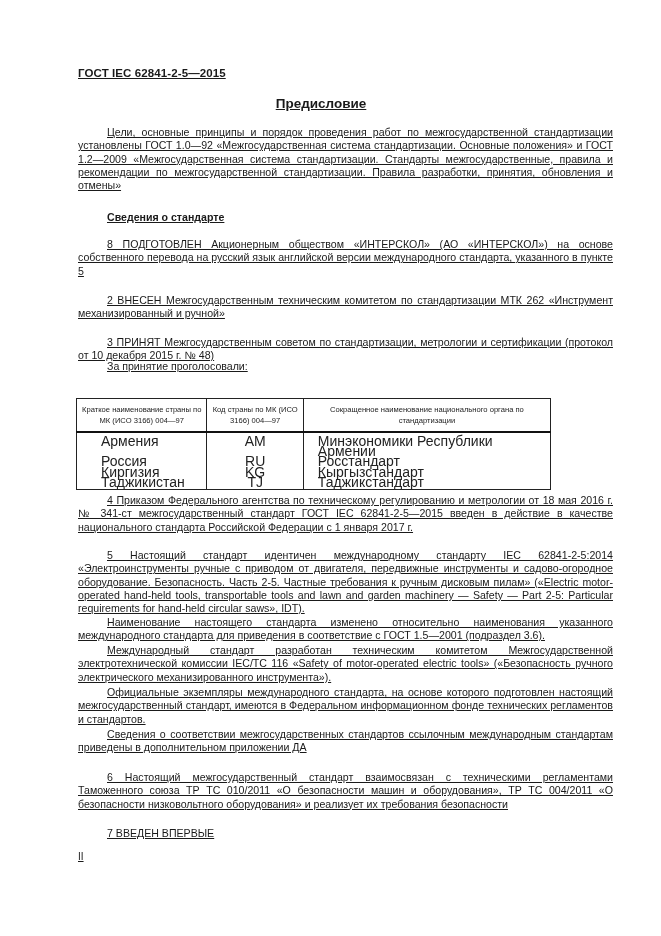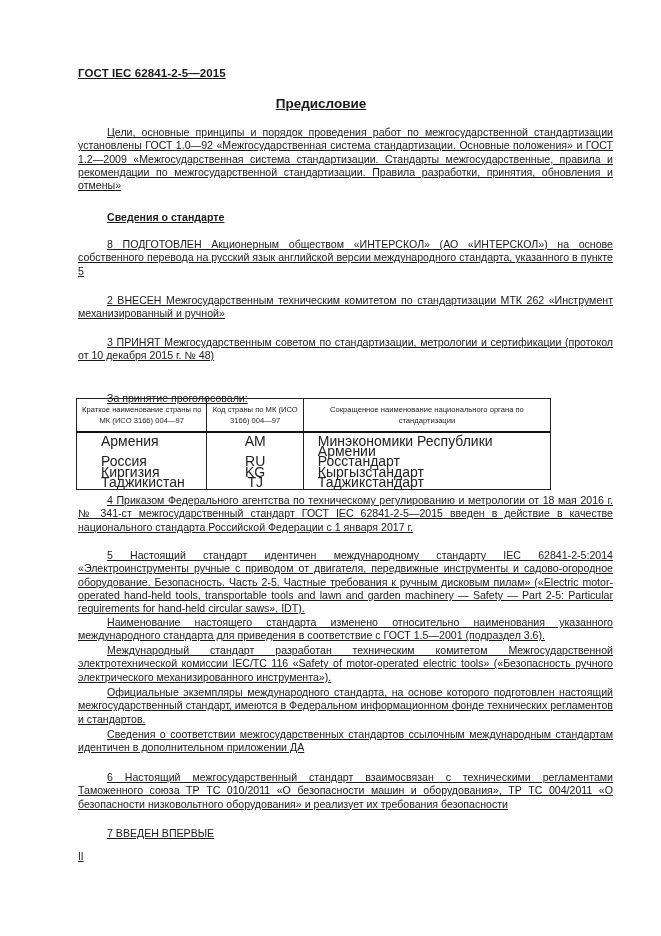--- a/index.html
+++ b/index.html
@@ -54,21 +54,21 @@
 <div class="abs para" style="top:126px;"><span class="ind"></span><span>Цели, основные принципы и порядок проведения работ по межгосударственной стандартизации установлены ГОСТ 1.0—92 «Межгосударственная система стандартизации. Основные положения» и ГОСТ 1.2—2009 «Межгосударственная система стандартизации. Стандарты межгосударственные, правила и рекомендации по межгосударственной стандартизации. Правила разработки, принятия, обновления и отмены»</span></div>
 
 <div class="abs subhead" style="top:211px;">Сведения о стандарте</div>
 
 <div class="abs para" style="top:238px;"><span class="ind"></span><span>8 ПОДГОТОВЛЕН Акционерным обществом «ИНТЕРСКОЛ» (АО «ИНТЕРСКОЛ») на основе собственного перевода на русский язык английской версии международного стандарта, указанного в пункте 5</span></div>
 
 <div class="abs para" style="top:294px;"><span class="ind"></span><span>2 ВНЕСЕН Межгосударственным техническим комитетом по стандартизации МТК 262 «Инструмент механизированный и ручной»</span></div>
 
 <div class="abs para" style="top:336px;"><span class="ind"></span><span>3 ПРИНЯТ Межгосударственным советом по стандартизации, метрологии и сертификации (протокол от 10 декабря 2015 г. № 48)</span></div>
 
-<div class="abs plain" style="top:392px;">За принятие проголосовали:</div>
+<div class="abs plain" style="top:360px;">За принятие проголосовали:</div>
 
 <table class="vote">
   <colgroup>
     <col style="width:137px;">
     <col style="width:115px;">
     <col style="width:285px;">
   </colgroup>
   <thead>
     <tr>
       <th>Краткое наименование страны по МК (ИСО 3166) 004—97</th>
@@ -103,19 +103,19 @@
 <div class="abs para" style="top:494px;"><span class="ind"></span><span>4 Приказом Федерального агентства по техническому регулированию и метрологии от 18 мая 2016 г. № 341-ст межгосударственный стандарт ГОСТ IEC 62841-2-5—2015 введен в действие в качестве национального стандарта Российской Федерации с 1 января 2017 г.</span></div>
 
 <div class="abs para" style="top:549px;"><span class="ind"></span><span>5 Настоящий стандарт идентичен международному стандарту IEC 62841-2-5:2014 «Электроинструменты ручные с приводом от двигателя, передвижные инструменты и садово-огородное оборудование. Безопасность. Часть 2-5. Частные требования к ручным дисковым пилам» («Electric motor-operated hand-held tools, transportable tools and lawn and garden machinery — Safety — Part 2-5: Particular requirements for hand-held circular saws», IDT).</span></div>
 
 <div class="abs para" style="top:616px;"><span class="ind"></span><span>Наименование настоящего стандарта изменено относительно наименования указанного международного стандарта для приведения в соответствие с ГОСТ 1.5—2001 (подраздел 3.6).</span></div>
 
 <div class="abs para" style="top:644px;"><span class="ind"></span><span>Международный стандарт разработан техническим комитетом Межгосударственной электротехнической комиссии IEC/TC 116 «Safety of motor-operated electric tools» («Безопасность ручного электрического механизированного инструмента»).</span></div>
 
 <div class="abs para" style="top:686px;"><span class="ind"></span><span>Официальные экземпляры международного стандарта, на основе которого подготовлен настоящий межгосударственный стандарт, имеются в Федеральном информационном фонде технических регламентов и стандартов.</span></div>
 
-<div class="abs para" style="top:728px;"><span class="ind"></span><span>Сведения о соответствии межгосударственных стандартов ссылочным международным стандартам идентичен в дополнительном приложении ДА</span></div>
+<div class="abs para" style="top:728px;"><span class="ind"></span><span>Сведения о соответствии межгосударственных стандартов ссылочным международным стандартам приведены в дополнительном приложении ДА</span></div>
 
 <div class="abs para" style="top:771px;"><span class="ind"></span><span>6 Настоящий межгосударственный стандарт взаимосвязан с техническими регламентами Таможенного союза ТР ТС 010/2011 «О безопасности машин и оборудования», ТР ТС 004/2011 «О безопасности низковольтного оборудования» и реализует их требования безопасности</span></div>
 
 <div class="abs para" style="top:827px;"><span class="ind"></span><span>7 ВВЕДЕН ВПЕРВЫЕ</span></div>
 
 <div class="abs page-num">II</div>
 
 </body></html>

